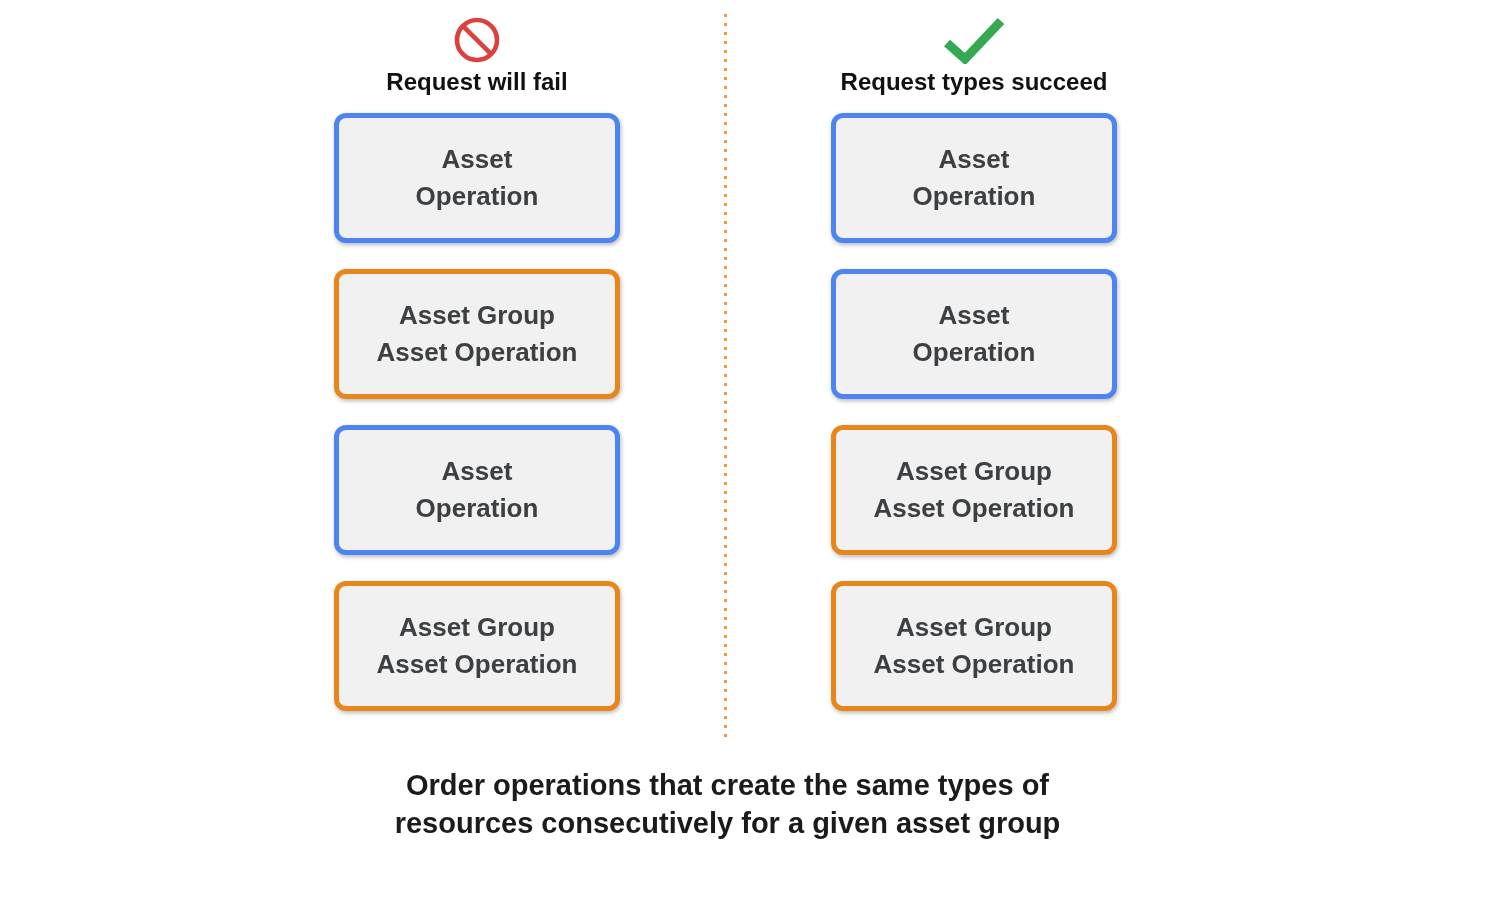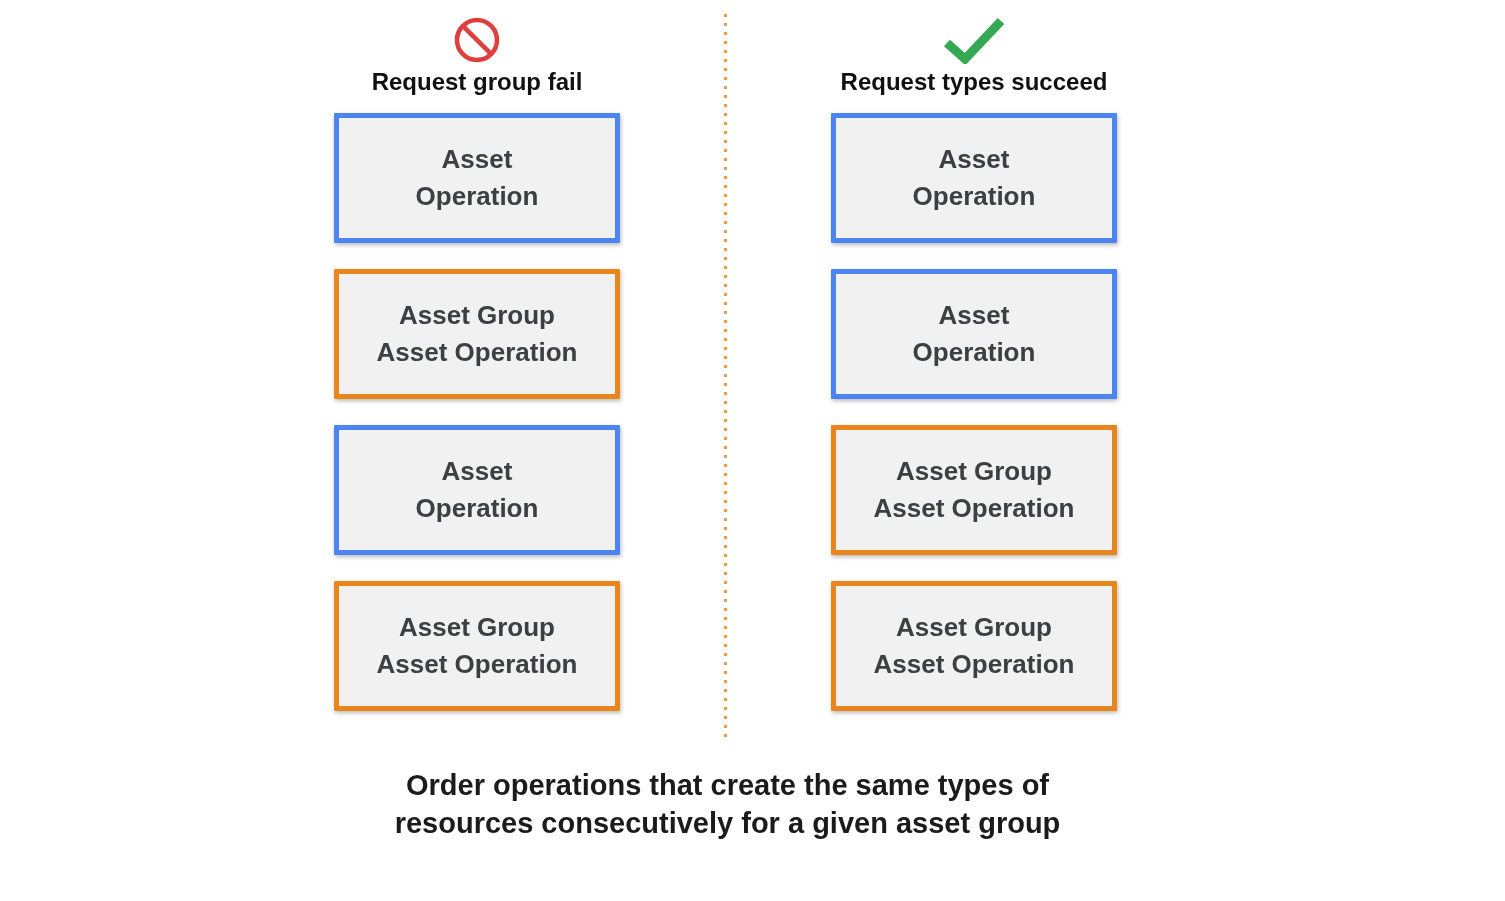--- a/index.html
+++ b/index.html
@@ -41,21 +41,21 @@
     margin-top: 17px;
     display: flex;
     flex-direction: column;
     gap: 26px;
   }
   .box {
     width: 286px;
     height: 130px;
     background: #f1f1f1;
     border: 5px solid #888888;
-    border-radius: 1px;
+    border-radius: 12px;
     box-shadow: 1px 2px 4px rgba(0,0,0,0.28);
     display: flex;
     align-items: center;
     justify-content: center;
     text-align: center;
     white-space: pre-line;
     font-size: 26px;
     line-height: 37px;
     font-weight: bold;
     color: #3c4043;
@@ -91,21 +91,21 @@
 
 <div class="canvas">
 
   <div class="column col-fail">
     <div class="col-icon icon-wrap" style="color: rgb(221, 64, 61);">
       <svg width="46" height="46" viewBox="0 0 46 46" fill="none">
         <circle cx="23" cy="23" r="20" stroke="currentColor" stroke-width="4.6"></circle>
         <line x1="9.8" y1="9.8" x2="36.2" y2="36.2" stroke="currentColor" stroke-width="4.6"></line>
       </svg>
     </div>
-    <div class="col-heading">Request group fail</div>
+    <div class="col-heading">Request will fail</div>
     <div class="boxes">
       <div class="box" style="border-color: rgb(76, 133, 242);">Asset
 Operation</div>
       <div class="box" style="border-color: rgb(232, 134, 28);">Asset Group
 Asset Operation</div>
       <div class="box" style="border-color: rgb(76, 133, 242);">Asset
 Operation</div>
       <div class="box" style="border-color: rgb(232, 134, 28);">Asset Group
 Asset Operation</div>
     </div>

